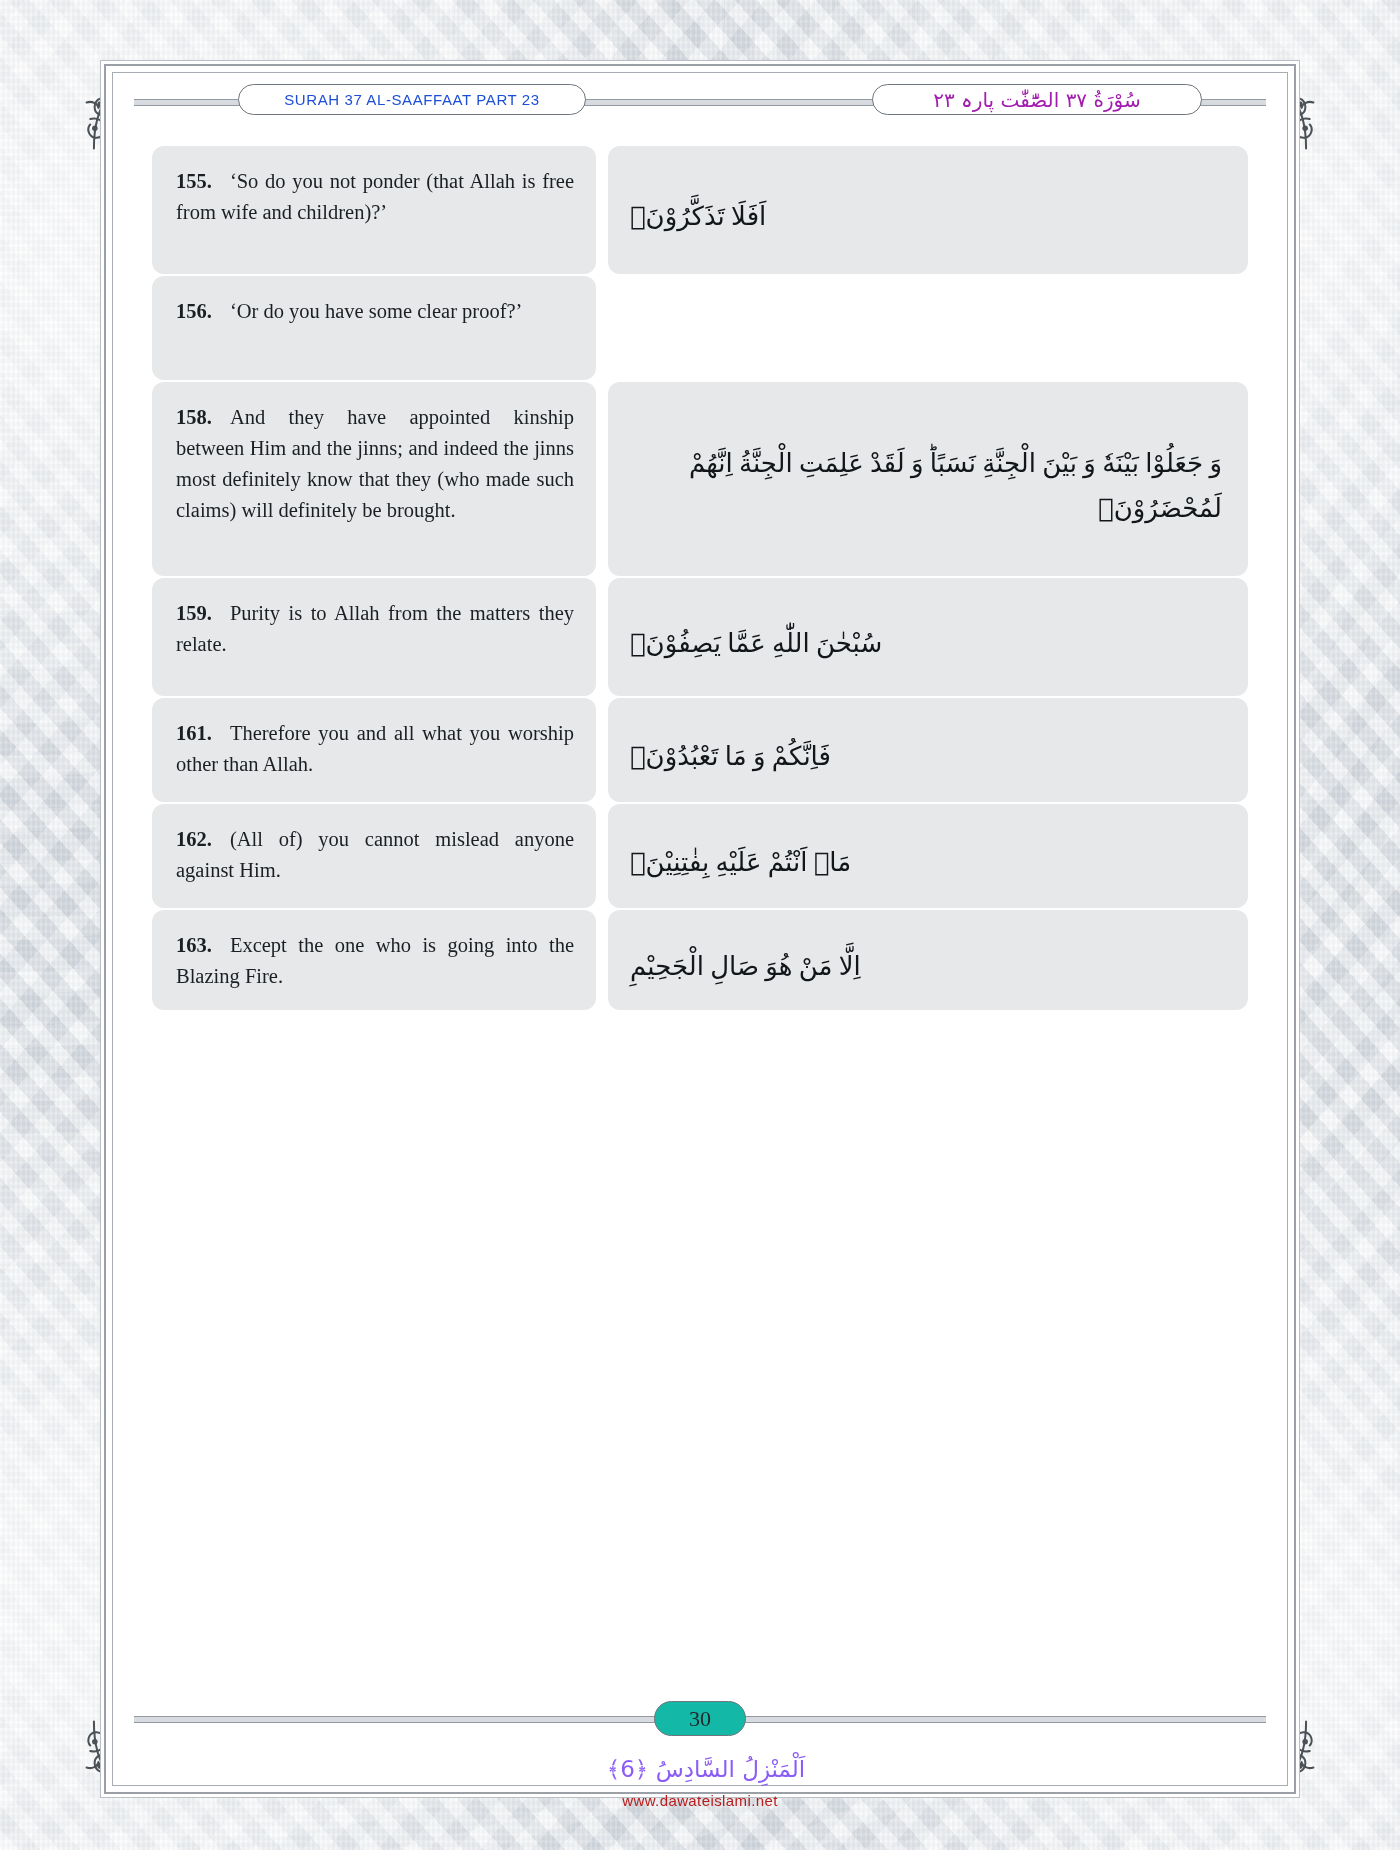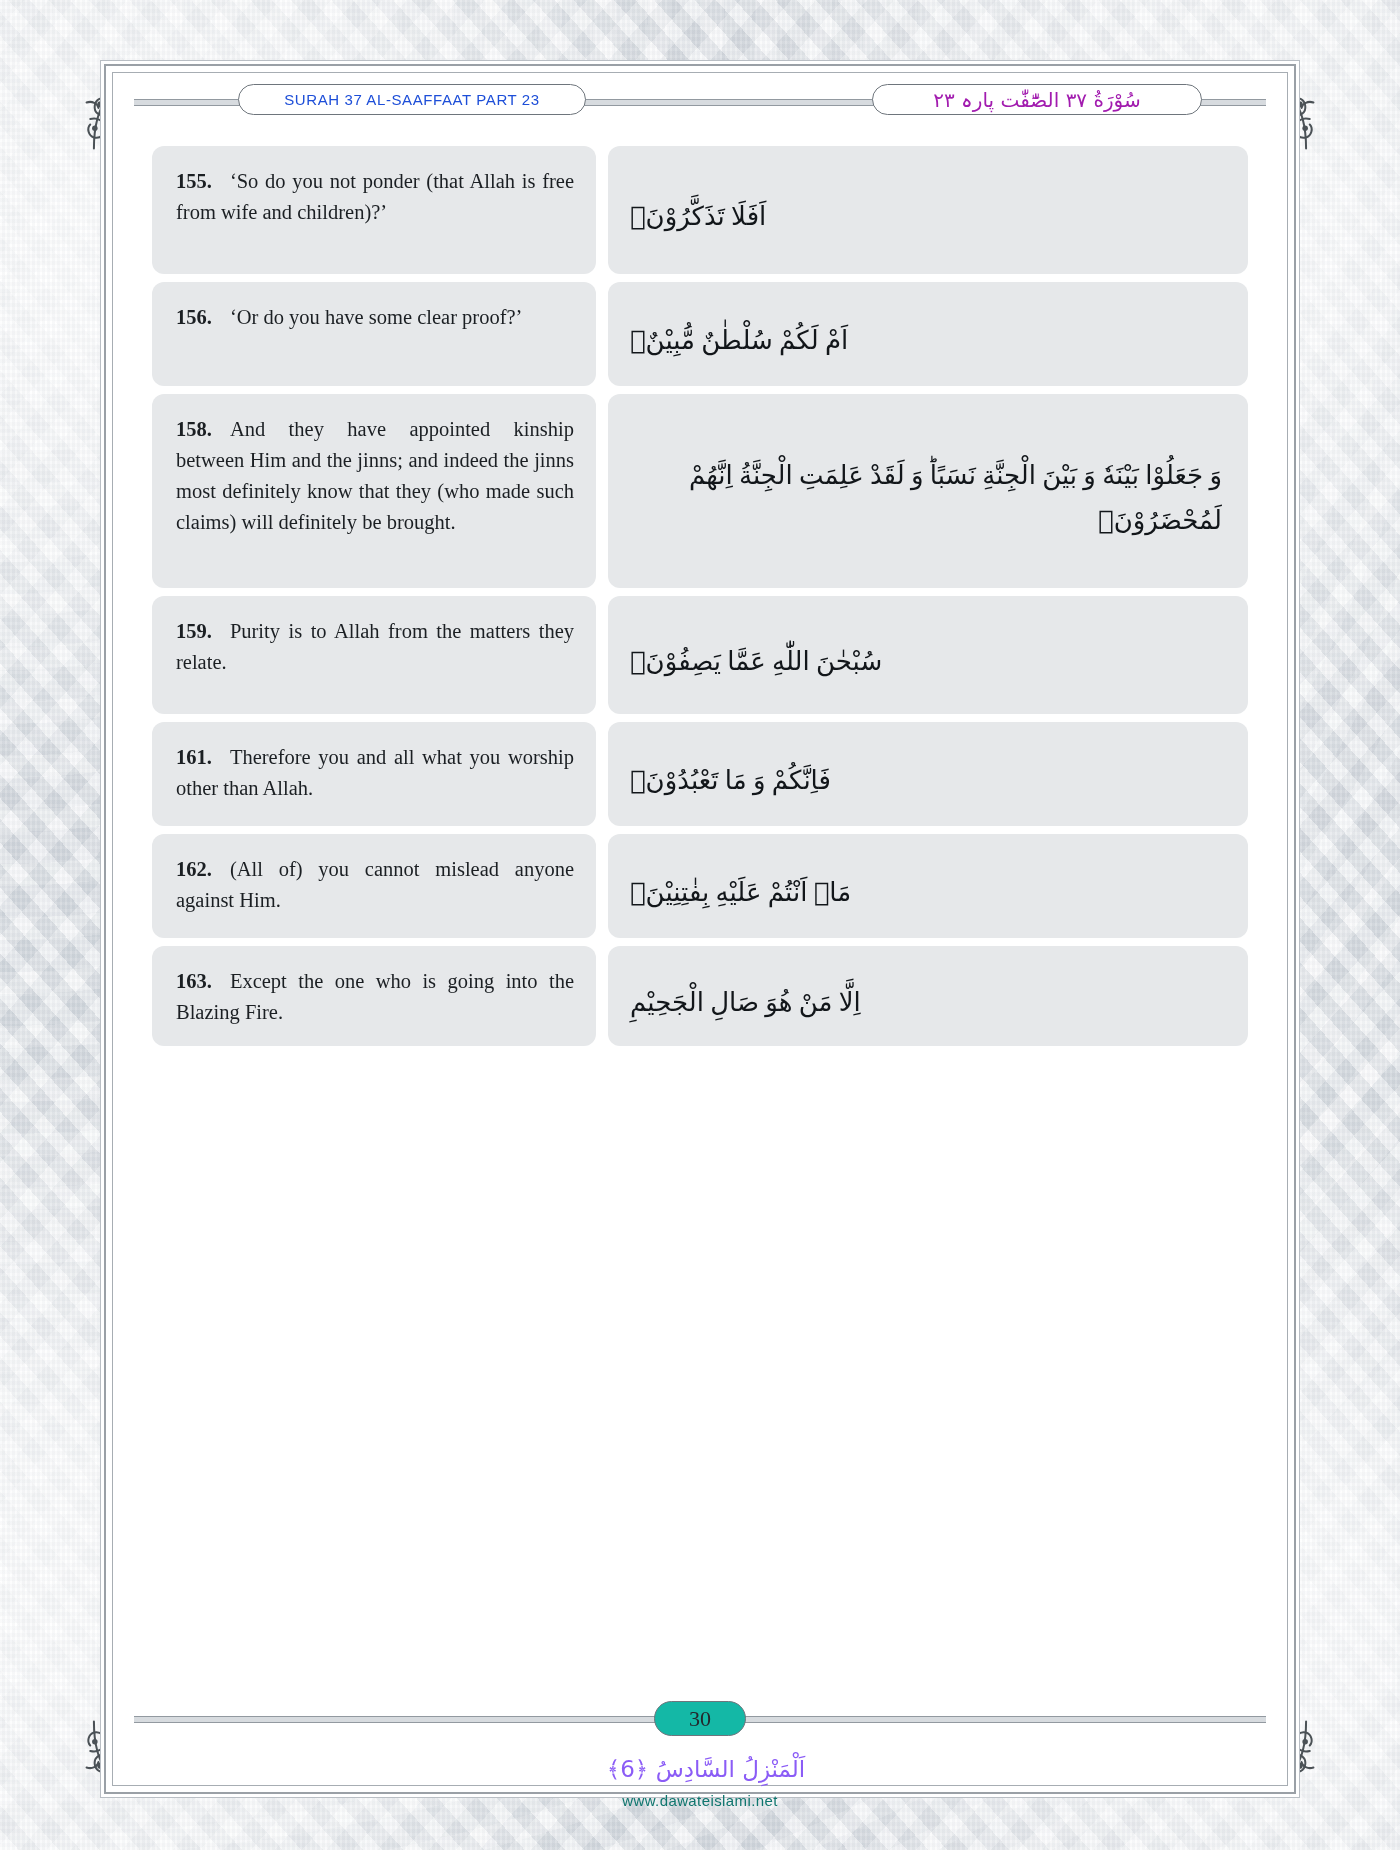--- a/index.html
+++ b/index.html
@@ -81,21 +81,21 @@
   }
   .hdr-right span{
     font-family:"DejaVu Sans", sans-serif;
     font-size:20px; color:#a21caf; direction:rtl; white-space:nowrap;
   }
 
   
   .verses{
     position:absolute;
     left:152px; right:152px; top:146px;
-    display:flex; flex-direction:column; gap:8px;
+    display:flex; flex-direction:column; gap:2px;
   }
   .verse-row{
     display:flex; gap:12px; align-items:stretch;
   }
   .card{
     background:#e6e8ea;
     border-radius:12px;
     box-sizing:border-box;
   }
   .card-en{
@@ -148,21 +148,21 @@
     font-family:"Liberation Serif", serif;font-size:22px;color:#23282d;
     box-sizing:border-box;
   }
   .manzil{
     position:absolute;left:12px;right:0;top:86px;text-align:center;
     font-family:"DejaVu Sans", sans-serif;font-size:23px;color:#8b5cf6;
     direction:rtl;
   }
   .site{
     position:absolute;left:0;right:0;top:122px;text-align:center;
-    font-family:"Liberation Sans", sans-serif;font-size:15px;color:#0f766e;
+    font-family:"Liberation Sans", sans-serif;font-size:15px;color:#b91c1c;
     letter-spacing:.4px;
   }
 </style>
 </head>
 <body>
 
 <div class="page-bg"></div>
 
 <div class="corner c-tl">
   <svg viewBox="0 0 100 100">
@@ -255,23 +255,20 @@
     </div>
     <div class="card card-ar">
       <span>اَفَلَا تَذَكَّرُوْنَۚ</span>
     </div>
   </div>
 
   <div class="verse-row h2">
     <div class="card card-en">
       <span class="vnum">156.</span><span>‘Or do you have some clear proof?’</span>
     </div>
-    <div class="card card-ar">
-      <span>اَمْ لَكُمْ سُلْطٰنٌ مُّبِيْنٌۚ</span>
-    </div>
   </div>
 
 
   <div class="verse-row h4">
     <div class="card card-en">
       <span class="vnum">158.</span><span>And they have appointed kinship between Him and the jinns; and indeed the jinns most definitely know that they (who made such claims) will definitely be brought.</span>
     </div>
     <div class="card card-ar">
       <span>وَ جَعَلُوْا بَيْنَهٗ وَ بَيْنَ الْجِنَّةِ نَسَبًاؕ وَ لَقَدْ عَلِمَتِ الْجِنَّةُ اِنَّهُمْ لَمُحْضَرُوْنَۙ</span>
     </div>

